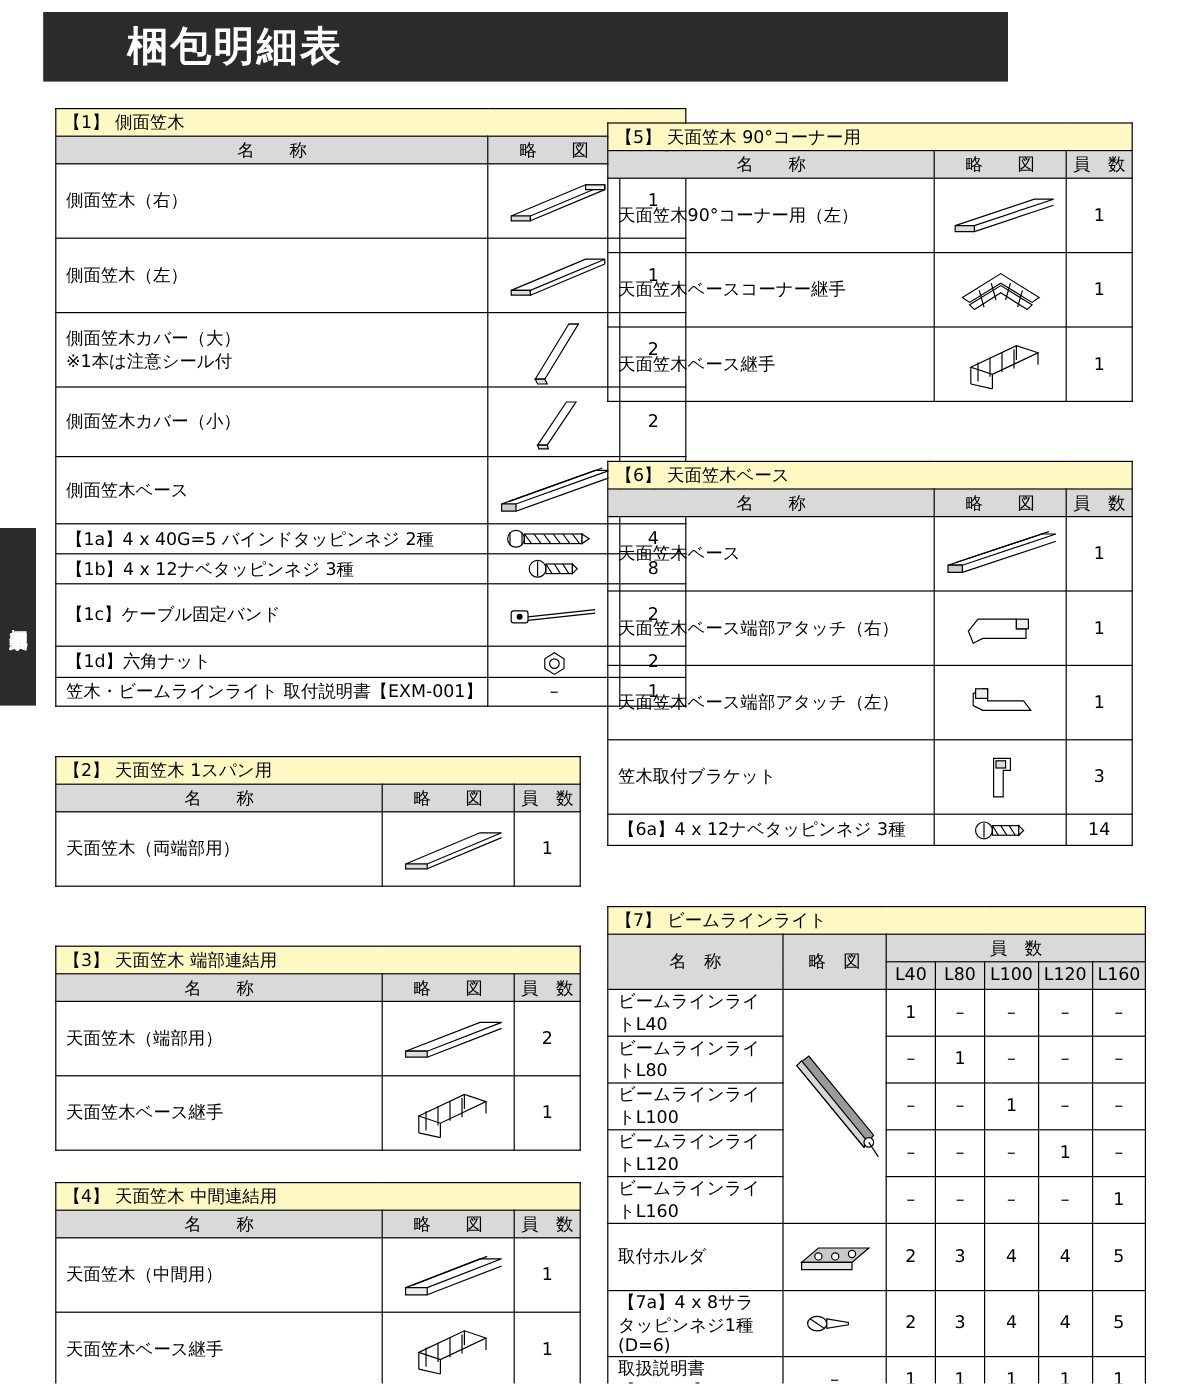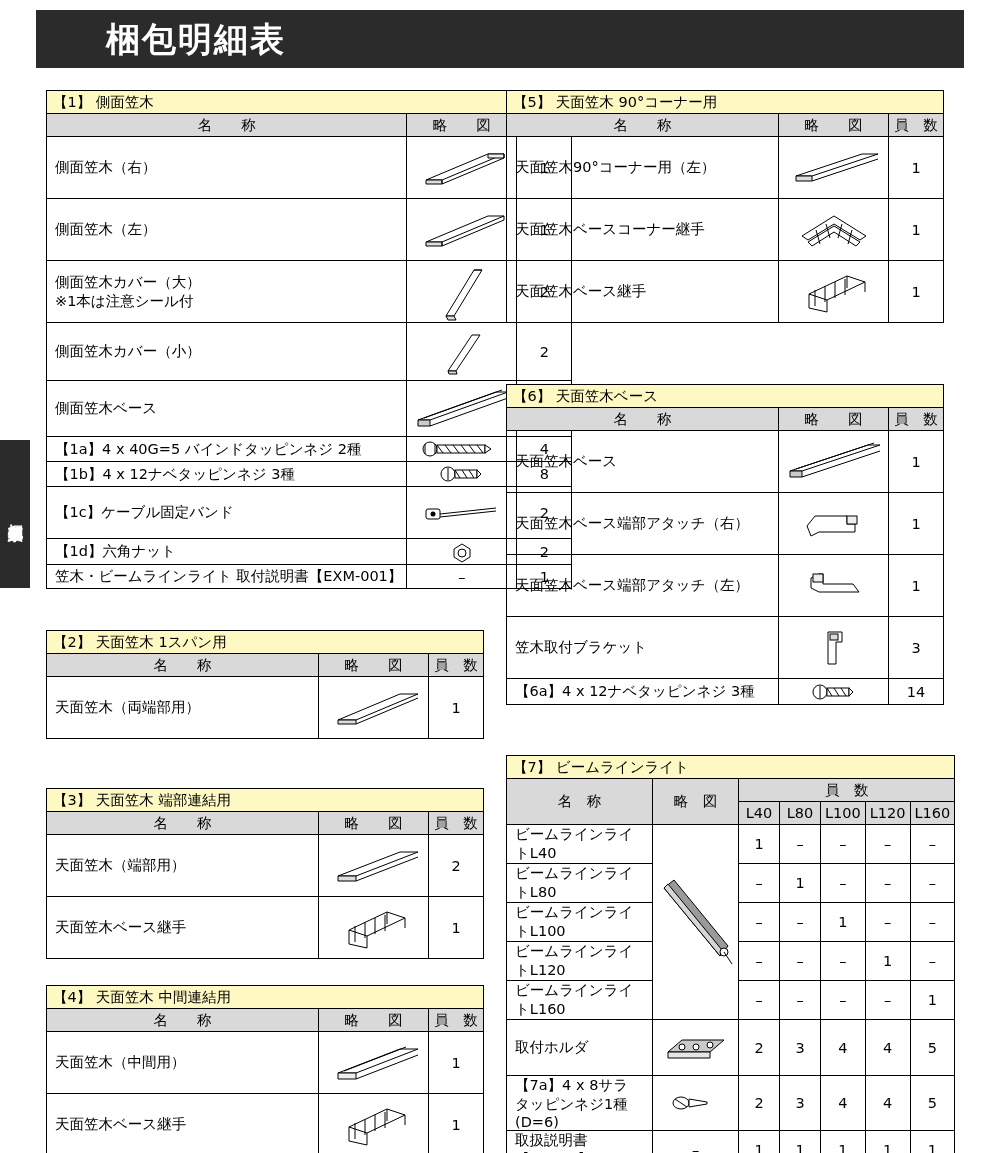--- a/index.html
+++ b/index.html
@@ -3,21 +3,21 @@
 <meta charset="utf-8">
 <style>
   html,body{margin:0;padding:0;}
   body{
     width:1000px;height:1153px;background:#ffffff;
     font-family:"DejaVu Sans","Liberation Sans",sans-serif;
     color:#000;position:relative;overflow:hidden;
   }
   
   .header{
-    position:absolute;left:36px;top:10px;width:928px;height:58px;
+    position:absolute;left:36px;top:10px;width:804px;height:58px;
     background:#2b2b2b;
   }
   .header-title{
     position:absolute;left:70px;top:8px;
     font-size:34px;font-weight:bold;color:#ffffff;letter-spacing:2px;
     line-height:42px;
   }
   
   .side-tab{
     position:absolute;left:0;top:440px;width:30px;height:148px;
@@ -338,21 +338,21 @@
                 <line x1="56" y1="8" x2="56" y2="20" stroke="#000"></line>
                 <line x1="74" y1="14" x2="74" y2="24" stroke="#000"></line>
               </svg></span>
       </td>
       <td class="qty">1</td>
     </tr>
   </tbody>
     </table>
 </div>
 
-<div class="block" style="left:506px;top:90px;">
+<div class="block" style="left:506px;top:102px;">
   <table class="pk">
     <colgroup>
         <col style="width:272px">
         <col style="width:110px">
         <col style="width:55px">
       </colgroup>
     <tbody>
         <tr>
           <td class="cap" colspan="3">【5】 天面笠木 90°コーナー用</td>
         </tr>

